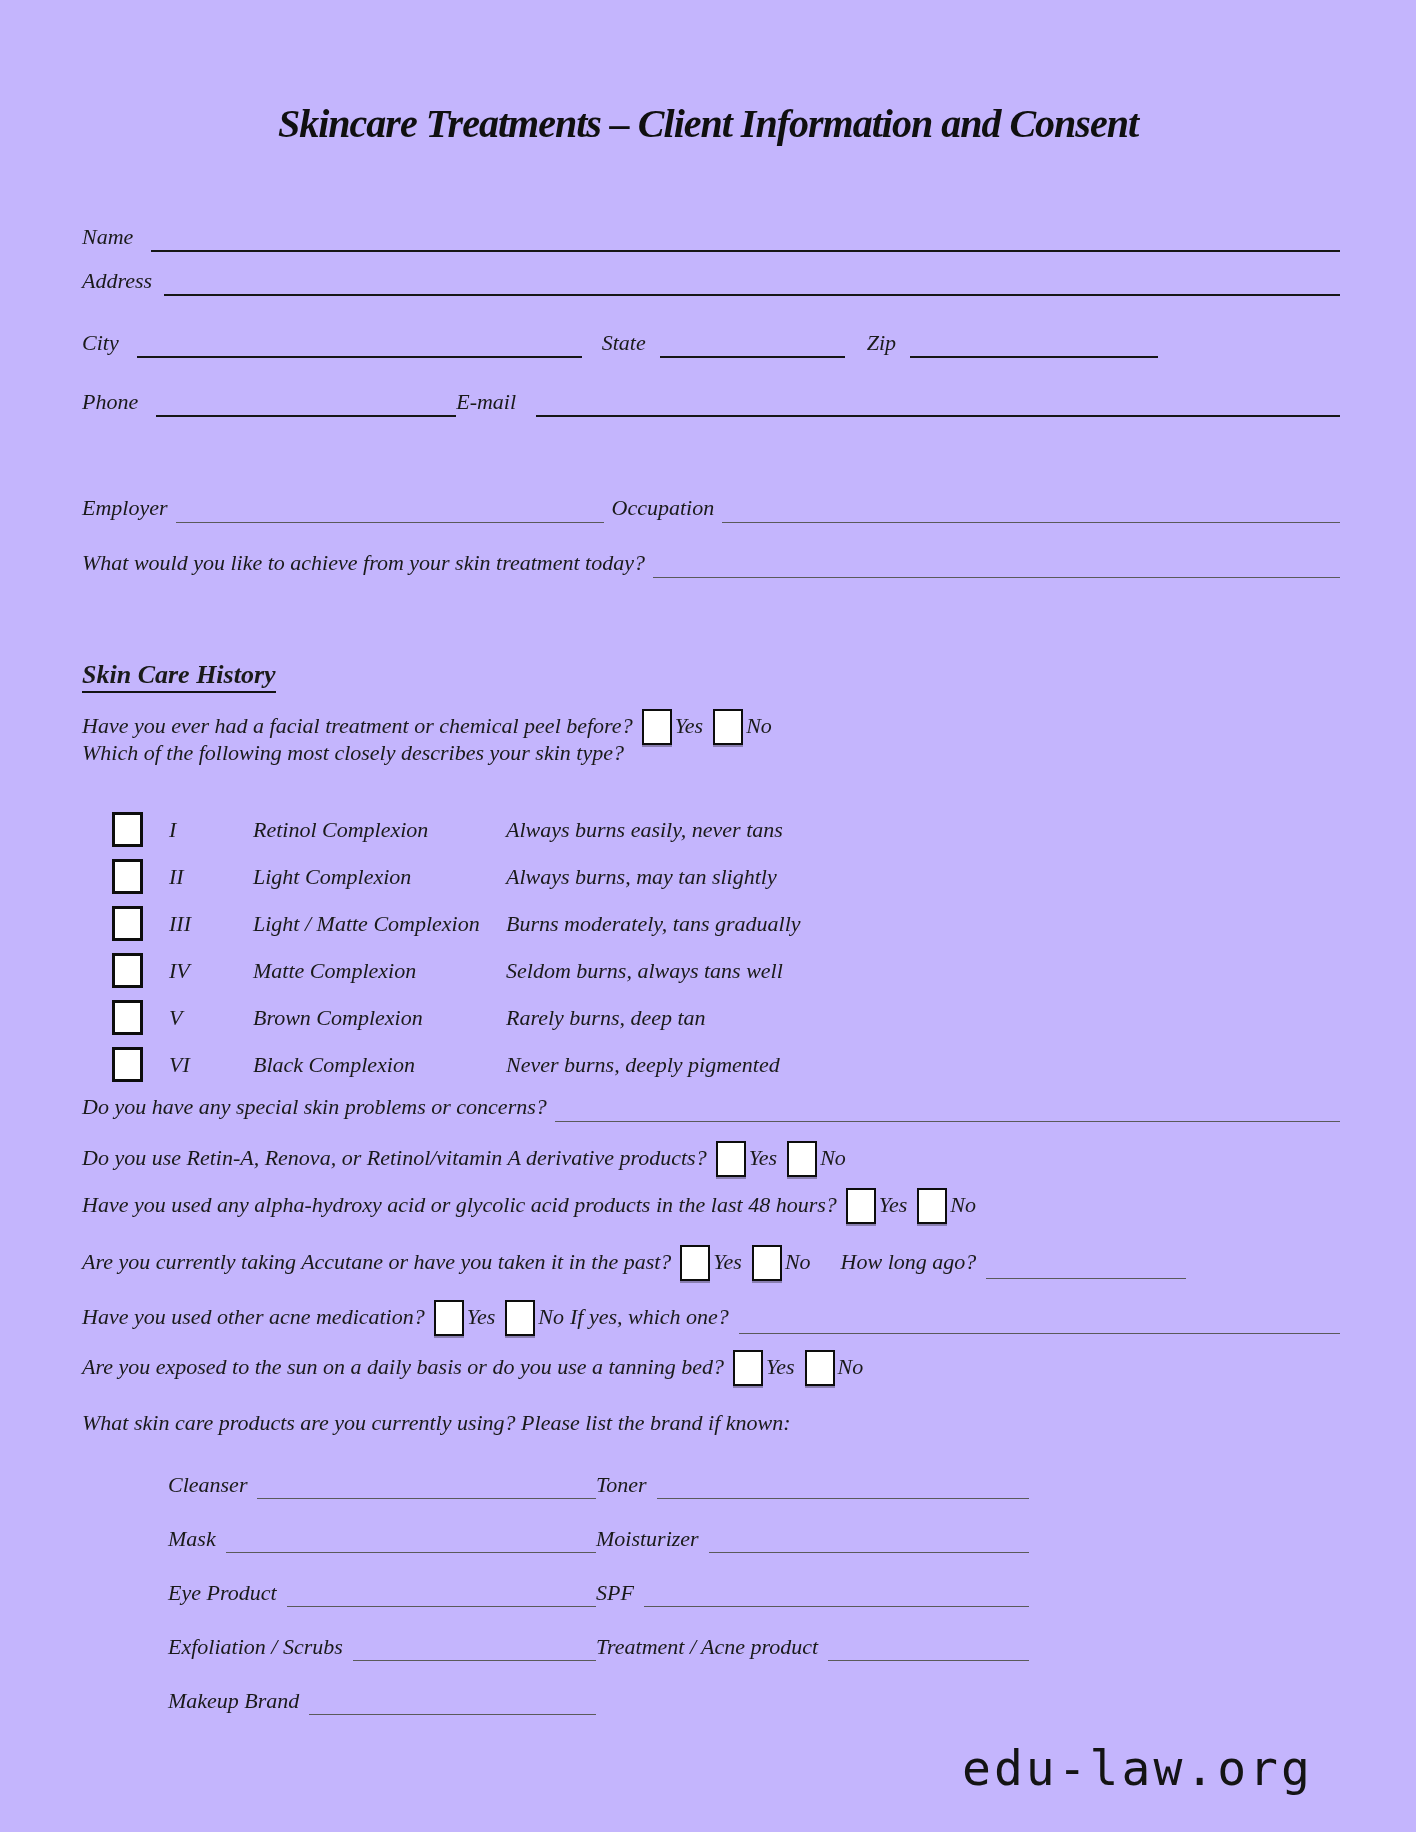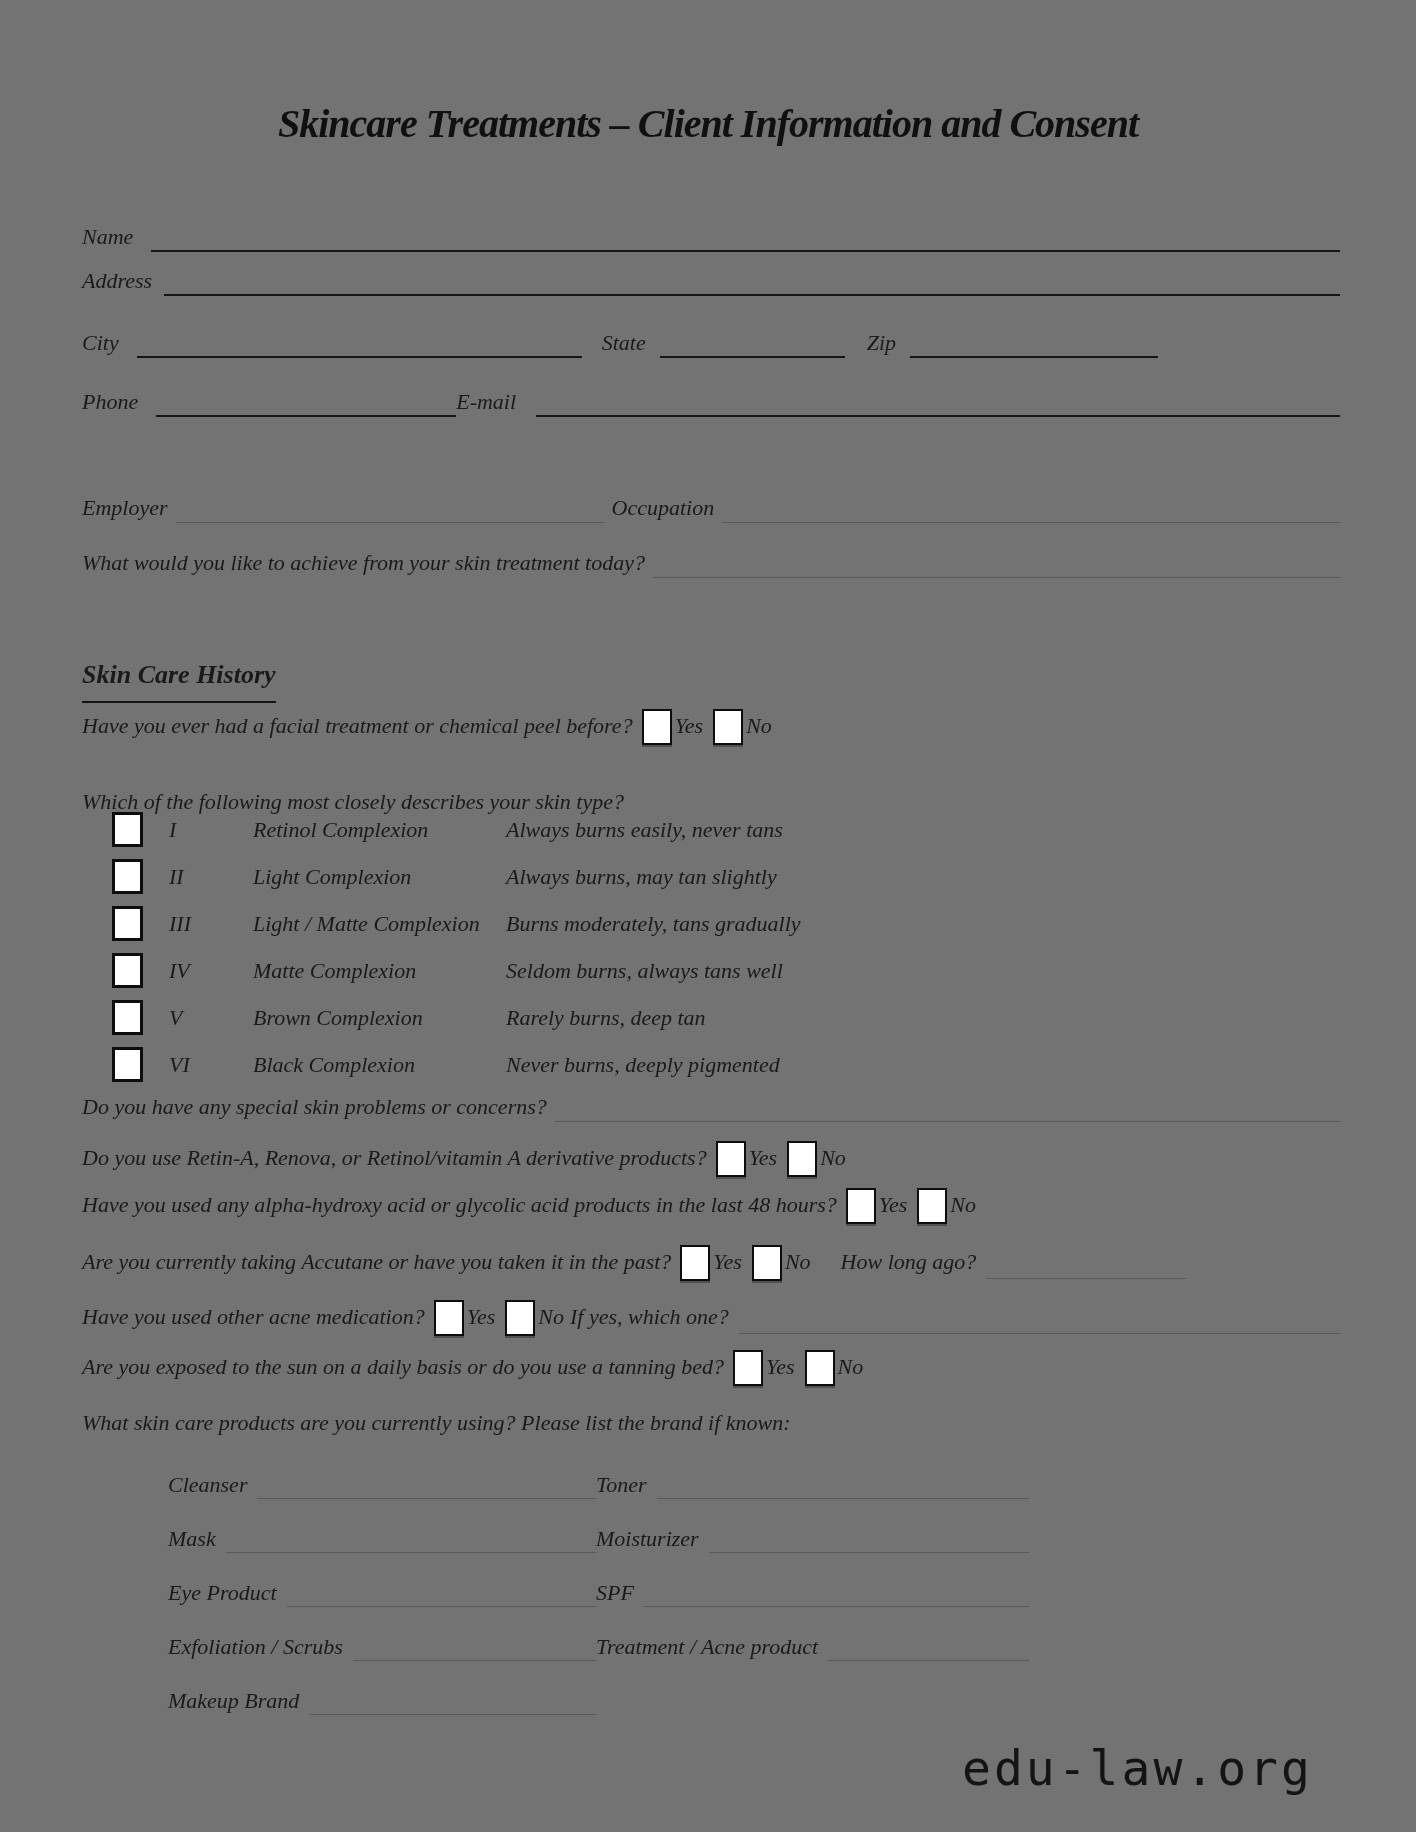--- a/index.html
+++ b/index.html
@@ -5,21 +5,21 @@
   * { margin:0; padding:0; box-sizing:border-box; }
   html,body { background:#ffffff; }
   body {
     width:1416px; height:1832px;
     font-family:"Liberation Serif","DejaVu Serif",serif;
     font-style:italic;
     color:#1a1a1a;
     position:relative;
     overflow:hidden;
   }
-  .page { position:absolute; inset:0; background:#737373;text-decoration:underline; }
+  .page { position:absolute; inset:0; background:#c4b5fd;text-decoration:underline; }
 
   .title {
     position:absolute; top:100px; left:0; width:100%;
     text-align:center;
     font-size:40px; font-weight:bold;
     letter-spacing:-1px;
     color:#101010;
   }
 
   .row {
@@ -50,21 +50,21 @@
     display:inline-block; flex:0 0 auto;
     box-shadow:0 2px 0 rgba(0,0,0,0.30);
     margin:0 3px 1px 10px;
   }
   .cb.first { margin-left:9px; }
 
   .section-heading {
     position:absolute; left:82px; top:660px;
     font-size:26px; font-weight:bold;
     border-bottom:2px solid #141414;
-    padding-bottom:11px;
+    padding-bottom:1px;
   }
 
   .static-line { position:absolute; left:82px; right:76px; font-size:22px; line-height:28px; white-space:nowrap; }
 
   .skin-table { position:absolute; left:112px; top:806px; }
   .sk-row { display:flex; align-items:center; height:47px; font-size:22px; }
   .sk-cb {
     width:31px; height:35px; flex:0 0 auto;
     border:3px solid #0d0d0d; background:#fff;
   }
@@ -136,21 +136,21 @@
   <div class="section-heading">Skin Care History</div>
 
   <div class="qrow" style="top:706px">
     <span class="lbl">Have you ever had a facial treatment or chemical peel before?</span>
     <span class="cb first"></span>
     <span class="lbl">Yes</span>
     <span class="cb"></span>
     <span class="lbl">No</span>
   </div>
 
-  <div class="static-line" style="top:788px">Which of the following most closely describes your skin type?</div>
+  <div class="static-line" style="top:739px">Which of the following most closely describes your skin type?</div>
 
   <div class="skin-table">
     <div class="sk-row">
       <span class="sk-cb"></span>
       <span class="sk-num">I</span>
       <span class="sk-name">Retinol Complexion</span>
       <span class="sk-desc">Always burns easily, never tans</span>
     </div>
     <div class="sk-row">
       <span class="sk-cb"></span>

